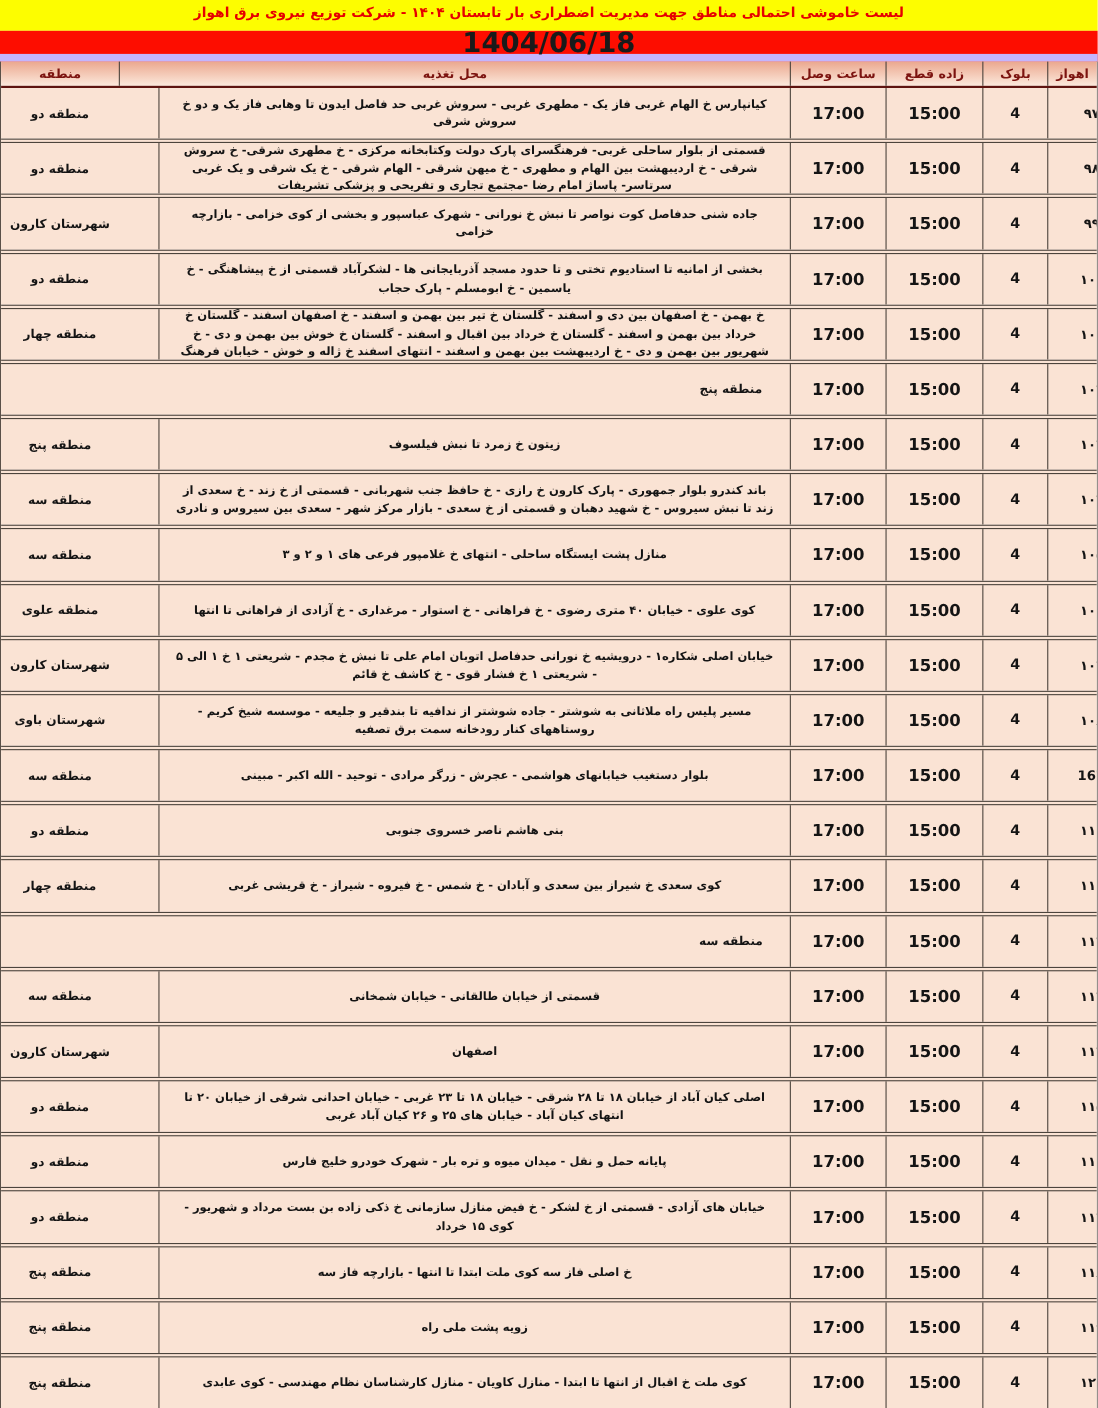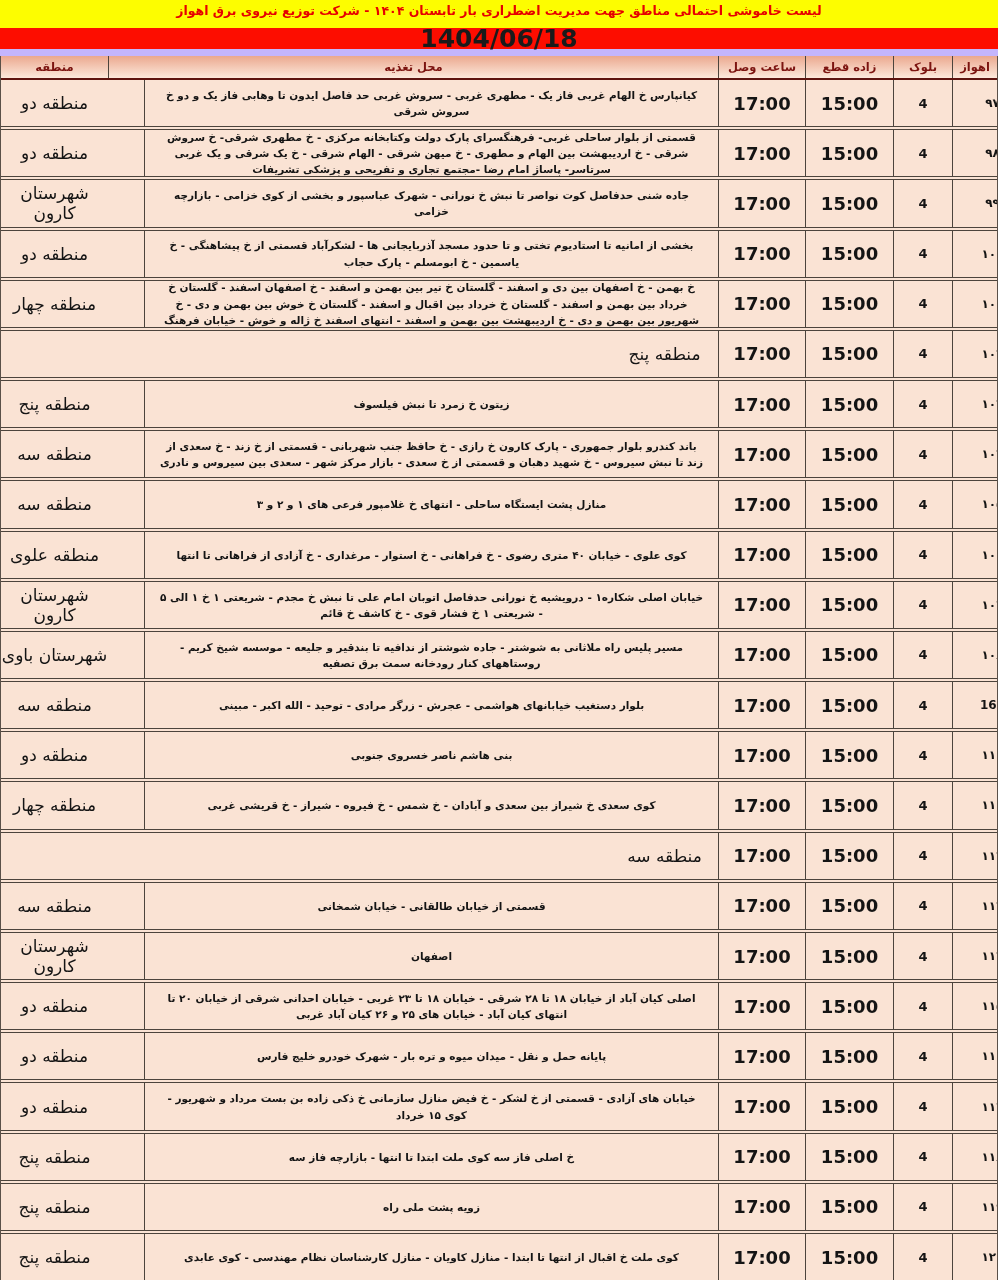--- a/index.html
+++ b/index.html
@@ -55,23 +55,23 @@
   .c-block  { width:59px;  flex:0 0 59px; }
   .c-cut    { width:88px;  flex:0 0 88px; }
   .c-recon  { width:87px;  flex:0 0 87px; }
   .c-loc    { flex:1 1 auto; padding:1px 14px; }
   .c-region { width:107px; flex:0 0 107px; }
   
   .row .cell:not(:last-child), .hrow .hcell:not(:last-child) { border-left:1px solid #4c443c; }
 
   .num    { font-weight:bold; font-size:12px;padding-left:35px; }
   .blk    { font-weight:bold; font-size:13px; }
-  .time   { font-weight:bold; font-size:18px; }
+  .time   { font-weight:bold; font-size:15px; }
   .loc    { font-weight:bold; font-size:10.5px; line-height:1.55;margin-left:36px; }
-  .region { font-weight:normal; font-size:17px; }
+  .region { font-weight:bold; font-size:11px; }
 </style>
 </head>
 <body>
 
 <div class="page">
 
   <div class="title-bar">
     <span class="t">لیست خاموشی احتمالی مناطق جهت مدیریت اضطراری بار تابستان ۱۴۰۴ - شرکت توزیع نیروی برق اهواز</span>
   </div>
 

